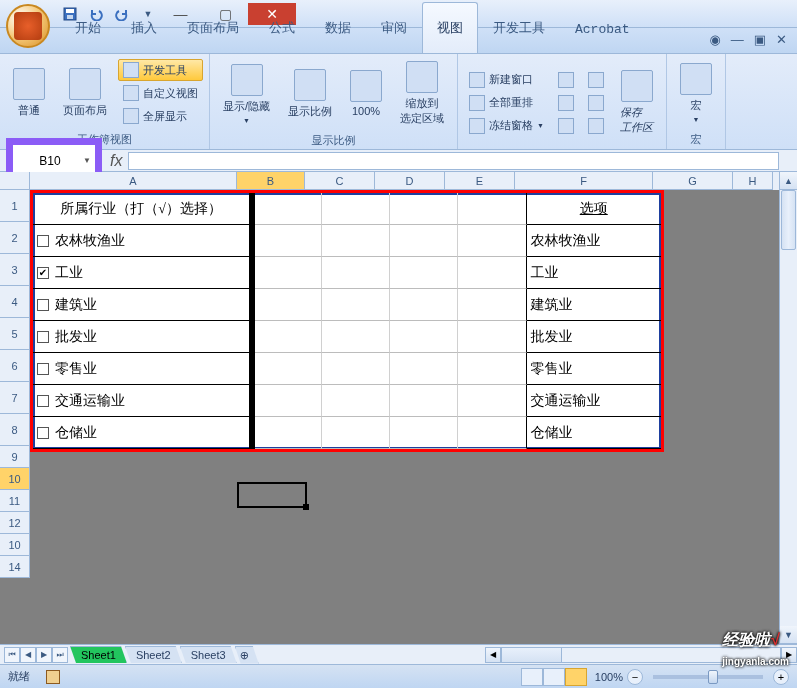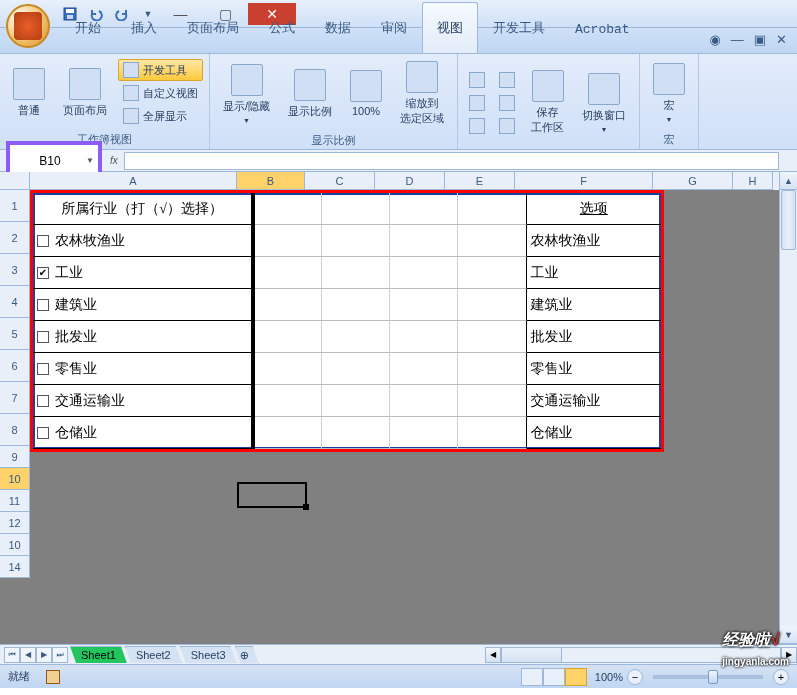--- a/index.html
+++ b/index.html
@@ -33,46 +33,46 @@
     .rbtn-icon.big { width: 32px; height: 32px; }
     .rbtn-label { white-space: nowrap; }
     .small-btns { display: flex; flex-direction: column; gap: 1px; }
     .sbtn { display: flex; align-items: center; gap: 4px; padding: 2px 4px; cursor: pointer; border: 1px solid transparent; border-radius: 2px; font-size: 11px; color: #2a4063; }
     .sbtn.active { background: linear-gradient(to bottom, #ffe8a6, #ffc93c); border-color: #d8a530; }
     .sbtn-icon { width: 16px; height: 16px; background: #d0dff4; border: 1px solid #8aa8ce; }
     .sbtn-label { white-space: nowrap; }
     
     
     .formula-bar { height: 22px; background: #e8eff9; border-bottom: 1px solid #9db8d9; display: flex; align-items: center; }
-    .name-box { width: 96px; height: 20px; background: #fff; border: 4px solid #8b5cf6; margin-left: 6px; padding: 16px 4px; display: flex; align-items: center; justify-content: center; }
+    .name-box { width: 96px; height: 20px; background: #fff; border: 7px solid #8b5cf6; margin-left: 6px; padding: 16px 4px; display: flex; align-items: center; justify-content: center; }
     .name-box-text { flex: 1; text-align: center; }
     .name-box-arrow { font-size: 8px; color: #555; }
     .fx-zone { display: flex; align-items: center; margin-left: 8px; gap: 6px; flex: 1; }
-    .fx-label { font-style: italic; color: #555; font-size: 10px; }
+    .fx-label { font-style: italic; color: #555; font-size: 16px; }
     .fx-input { flex: 1; height: 18px; background: #fff; border: 1px solid #9db8d9; margin-right: 18px; }
     
     
     .sheet-container { position: relative; height: 472px; display: flex; }
     .sheet-area { flex: 1; background: #808080; overflow: hidden; position: relative; }
     .corner-box { position: absolute; left: 0; top: 0; width: 30px; height: 18px; background: #e8eff9; border-right: 1px solid #9db8d9; border-bottom: 1px solid #9db8d9; z-index: 5; }
     .col-headers { position: absolute; left: 30px; top: 0; right: 0; height: 18px; background: #e8eff9; display: flex; z-index: 4; }
     .col-h { border-right: 1px solid #9db8d9; border-bottom: 1px solid #9db8d9; text-align: center; color: #3b5a82; font-size: 11px; display: flex; align-items: center; justify-content: center; }
     .col-h.selected { background: #ffd369; }
     .row-headers { position: absolute; left: 0; top: 18px; width: 30px; z-index: 4; }
     .row-h { height: 32px; background: #e8eff9; border-right: 1px solid #9db8d9; border-bottom: 1px solid #9db8d9; text-align: center; color: #3b5a82; font-size: 11px; display: flex; align-items: center; justify-content: center; }
     .row-h.small { height: 22px; }
     .row-h.selected { background: #ffd369; }
     
     .grid-inner { position: absolute; left: 0; top: 18px; right: 0; bottom: 0; }
     
     .print-area { position: absolute; left: 30px; top: 0; width: 634px; height: 262px; background: #fff; border: 3px solid red; outline: 2px solid #1e3f9e; outline-offset: -5px; }
     .watermark { position: absolute; left: 0; right: 0; top: 50%; transform: translateY(-50%); text-align: center; font-family: "SimSun", serif; font-size: 46px; color: #cfcfcf; pointer-events: none; letter-spacing: 14px; }
     .cell-row { display: flex; height: 32px; }
     .cell { border-bottom: 1px solid #bcbcbc; border-right: 1px solid #d0d0d0; padding: 0 4px; display: flex; align-items: center; font-family: "SimSun", serif; font-size: 14px; overflow: hidden; position: relative; }
-    .colA { width: 228px; border-right: 4px solid #000000; border-bottom: 1px solid #000; }
+    .colA { width: 228px; border-right: 6px solid #000000; border-bottom: 1px solid #000; }
     .colB { width: 68px; }
     .colC { width: 70px; }
     .colD { width: 70px; }
     .colE { width: 70px; border-right: 1px solid #000; }
     .colF { width: 138px; border-right: none; border-bottom: 1px solid #000; }
     .header-cell { justify-content: center; border-bottom: 1px solid #000; }
     .chk { width: 12px; height: 12px; border: 1px solid #555; margin-right: 6px; display: inline-flex; align-items: center; justify-content: center; font-size: 10px; flex-shrink: 0; }
     .chk.checked::after { content: "✔"; color: #000; line-height: 1; }
     .active-cell { position: absolute; left: 237px; top: 292px; width: 70px; height: 26px; border: 2px solid #000; background: transparent; z-index: 10; }
     .active-cell::after { content: ""; position: absolute; right: -4px; bottom: -4px; width: 6px; height: 6px; background: #000; }
@@ -212,48 +212,58 @@
         </div>
     </div>
     <div class="group-label">显示比例</div>
   </div>
 
   <div class="group">
     <div class="group-body">
       <div class="small-btns">
         <div class="sbtn">
             <span class="sbtn-icon"></span>
-          </div>
-        <div class="sbtn">
-            <span class="sbtn-icon"></span>
-          </div>
-        <div class="sbtn">
-            <span class="sbtn-icon"></span>
+            <span class="sbtn-label">新建窗口</span>
+          </div>
+        <div class="sbtn">
+            <span class="sbtn-icon"></span>
+            <span class="sbtn-label">全部重排</span>
+          </div>
+        <div class="sbtn">
+            <span class="sbtn-icon"></span>
+            <span class="sbtn-label">冻结窗格</span>
+            <span style="font-size:7px;">▼</span>
           </div>
       </div>
       <div class="small-btns">
         <div class="sbtn">
             <span class="sbtn-icon"></span>
           </div>
         <div class="sbtn">
             <span class="sbtn-icon"></span>
           </div>
         <div class="sbtn">
             <span class="sbtn-icon"></span>
           </div>
       </div>
-      <div class="rbtn">
-          <div class="rbtn-icon big"></div>
-          <span class="rbtn-label" style="white-space:pre-line;text-align:center;">保存
+      <div class="small-btns">
+        <div class="sbtn">
+            <span class="sbtn-icon"></span>
+          </div>
+        <div class="sbtn">
+            <span class="sbtn-icon"></span>
+          </div>
+        <div class="sbtn">
+            <span class="sbtn-icon"></span>
+          </div>
+      </div>
+      <div class="rbtn">
+          <div class="rbtn-icon big"></div>
+          <span class="rbtn-label" style="white-space:pre-line;font-style:italic;">保存
 工作区</span>
-        </div>
-      <div class="rbtn">
-          <div class="rbtn-icon big"></div>
-          <span class="rbtn-label">切换窗口</span>
-          <span style="font-size:7px;">▼</span>
         </div>
     </div>
   </div>
 
   <div class="group">
     <div class="group-body">
       <div class="rbtn">
           <div class="rbtn-icon big"></div>
           <span class="rbtn-label">宏</span>
           <span style="font-size:7px;">▼</span>

